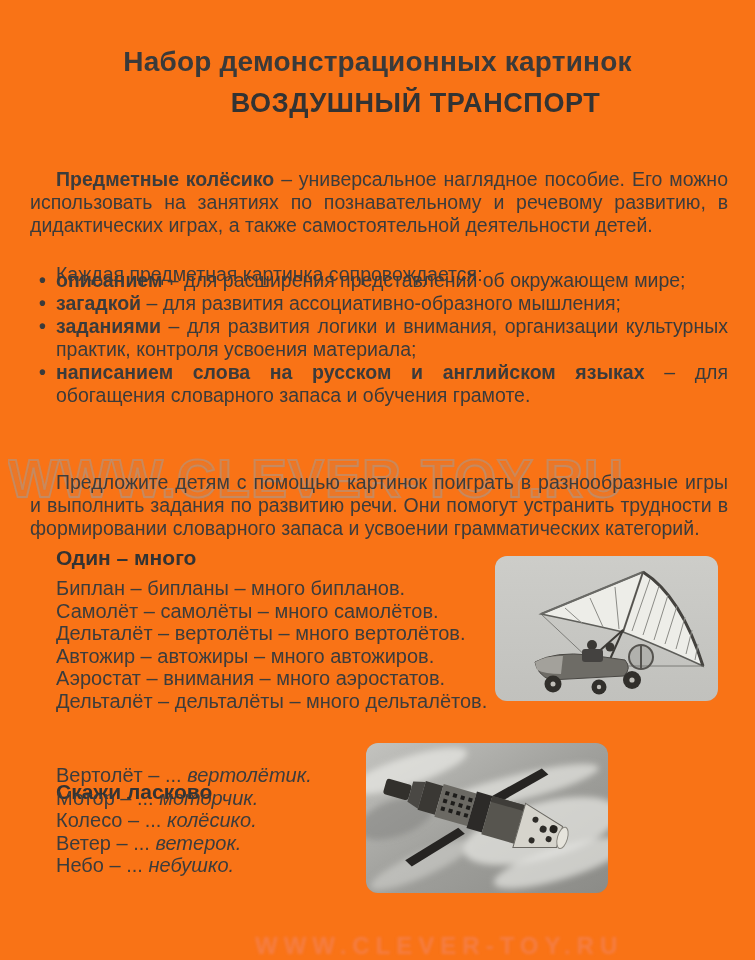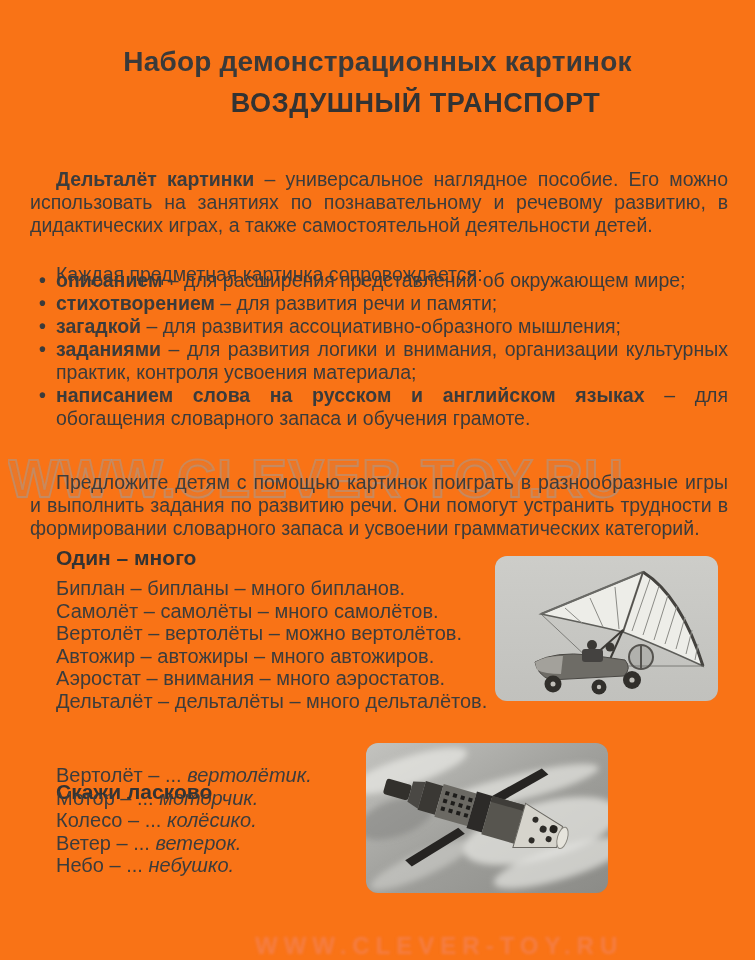--- a/index.html
+++ b/index.html
@@ -42,40 +42,39 @@
     letter-spacing:6px;white-space:nowrap;color:rgba(236,150,168,0.32);filter:blur(1.5px);z-index:3;}
 </style>
 </head>
 <body>
 
 <div class="page">
 
   <div class="title1">Набор демонстрационных картинок</div>
   <div class="title2">ВОЗДУШНЫЙ ТРАНСПОРТ</div>
 
-  <p class="para indent intro"><b>Дельталёт картинки</b><span> – универсальное наглядное пособие. Его можно использовать на занятиях по познавательному и речевому развитию, в дидактических играх, а также самостоятельной деятельности детей.</span></p>
+  <p class="para indent intro"><b>Предметные колёсико</b><span> – универсальное наглядное пособие. Его можно использовать на занятиях по познавательному и речевому развитию, в дидактических играх, а также самостоятельной деятельности детей.</span></p>
 
   <p class="para indent list-intro">Каждая предметная картинка сопровождается:</p>
 
   <ul class="bullets">
     <li><b>описанием</b><span> – для расширения представлений об окружающем мире;</span></li>
-    <li><b>стихотворением</b><span> – для развития речи и памяти;</span></li>
     <li><b>загадкой</b><span> – для развития ассоциативно-образного мышления;</span></li>
     <li><b>заданиями</b><span> – для развития логики и внимания, организации культурных практик, контроля усвоения материала;</span></li>
     <li><b>написанием слова на русском и английском языках</b><span> – для обогащения словарного запаса и обучения грамоте.</span></li>
   </ul>
 
   <div class="wm">WWW.CLEVER-TOY.RU</div>
   <p class="para indent para2">Предложите детям с помощью картинок поиграть в разнообразные игры и выполнить задания по развитию речи. Они помогут устранить трудности в формировании словарного запаса и усвоении грамматических категорий.</p>
 
   <div class="sec-heading h-one-many">Один – много</div>
   <div class="sec-list l-one-many">
     <span class="line">Биплан – бипланы – много бипланов.</span>
     <span class="line">Самолёт – самолёты – много самолётов.</span>
-    <span class="line">Вертолёт – вертолёты – можно вертолётов.</span>
+    <span class="line">Дельталёт – вертолёты – много вертолётов.</span>
     <span class="line">Автожир – автожиры – много автожиров.</span>
     <span class="line">Аэростат – внимания – много аэростатов.</span>
     <span class="line">Дельталёт – дельталёты – много дельталётов.</span>
   </div>
 
   <div class="photo photo1">
     <svg width="223" height="145" viewBox="0 0 223 145" xmlns="http://www.w3.org/2000/svg">
       <defs>
         <linearGradient id="sky" x1="0" y1="0" x2="0" y2="1">
           <stop offset="0" stop-color="#cdcdc9"></stop>

